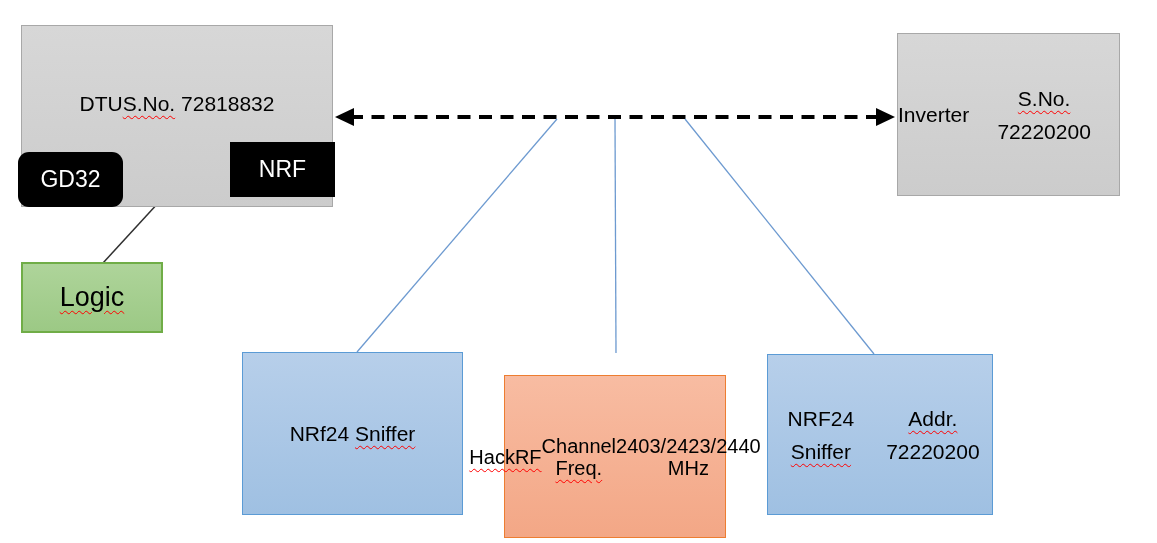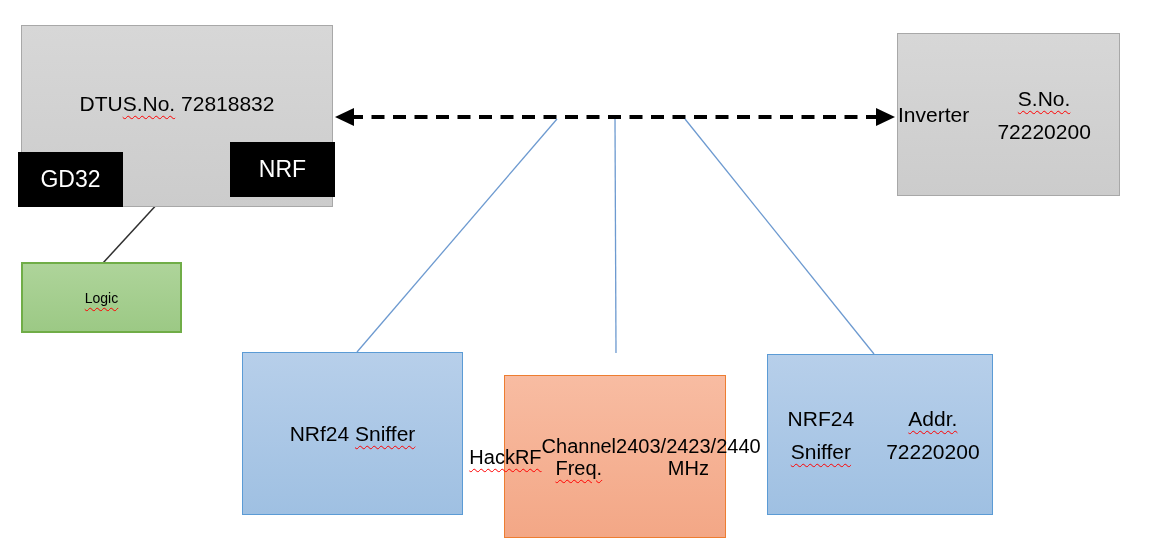--- a/index.html
+++ b/index.html
@@ -43,23 +43,23 @@
   .t-sub  { font-size:20px; line-height:22px; }
   .t-hack-title { font-size:20px; line-height:30px; }
   .sq {
     text-decoration-line:underline;
     text-decoration-style:wavy;
     text-decoration-color:#ff0000;
     text-decoration-thickness:1px;
     text-underline-offset:4px;
   }
   #dtu-box      { left:21px;  top:25px;  width:312px; height:182px; padding-bottom:26px; }
-  #gd32-box     { left:18px;  top:152px; width:105px; height:55px; }
+  #gd32-box     { left:18px;  top:152px; width:105px; height:55px;border-radius:11px; }
   #nrf-box      { left:230px; top:142px; width:105px; height:55px; }
-  #logic-box    { left:21px;  top:262px; width:161px; height:71px;  font-size:14px; }
+  #logic-box    { left:21px;  top:262px; width:142px; height:71px;  font-size:27px; }
   #inverter-box { left:897px; top:33px;  width:223px; height:163px; }
   #sniffer-left-box  { left:242px; top:352px; width:221px; height:163px; }
   #hackrf-box        { left:504px; top:353px; width:222px; height:163px;margin-top:22px; }
   #sniffer-right-box { left:767px; top:354px; width:226px; height:161px; }
   #connector-layer {
     position:absolute; left:0; top:0; width:1157px; height:543px;
     pointer-events:none;
   }
 </style>
 </head>

